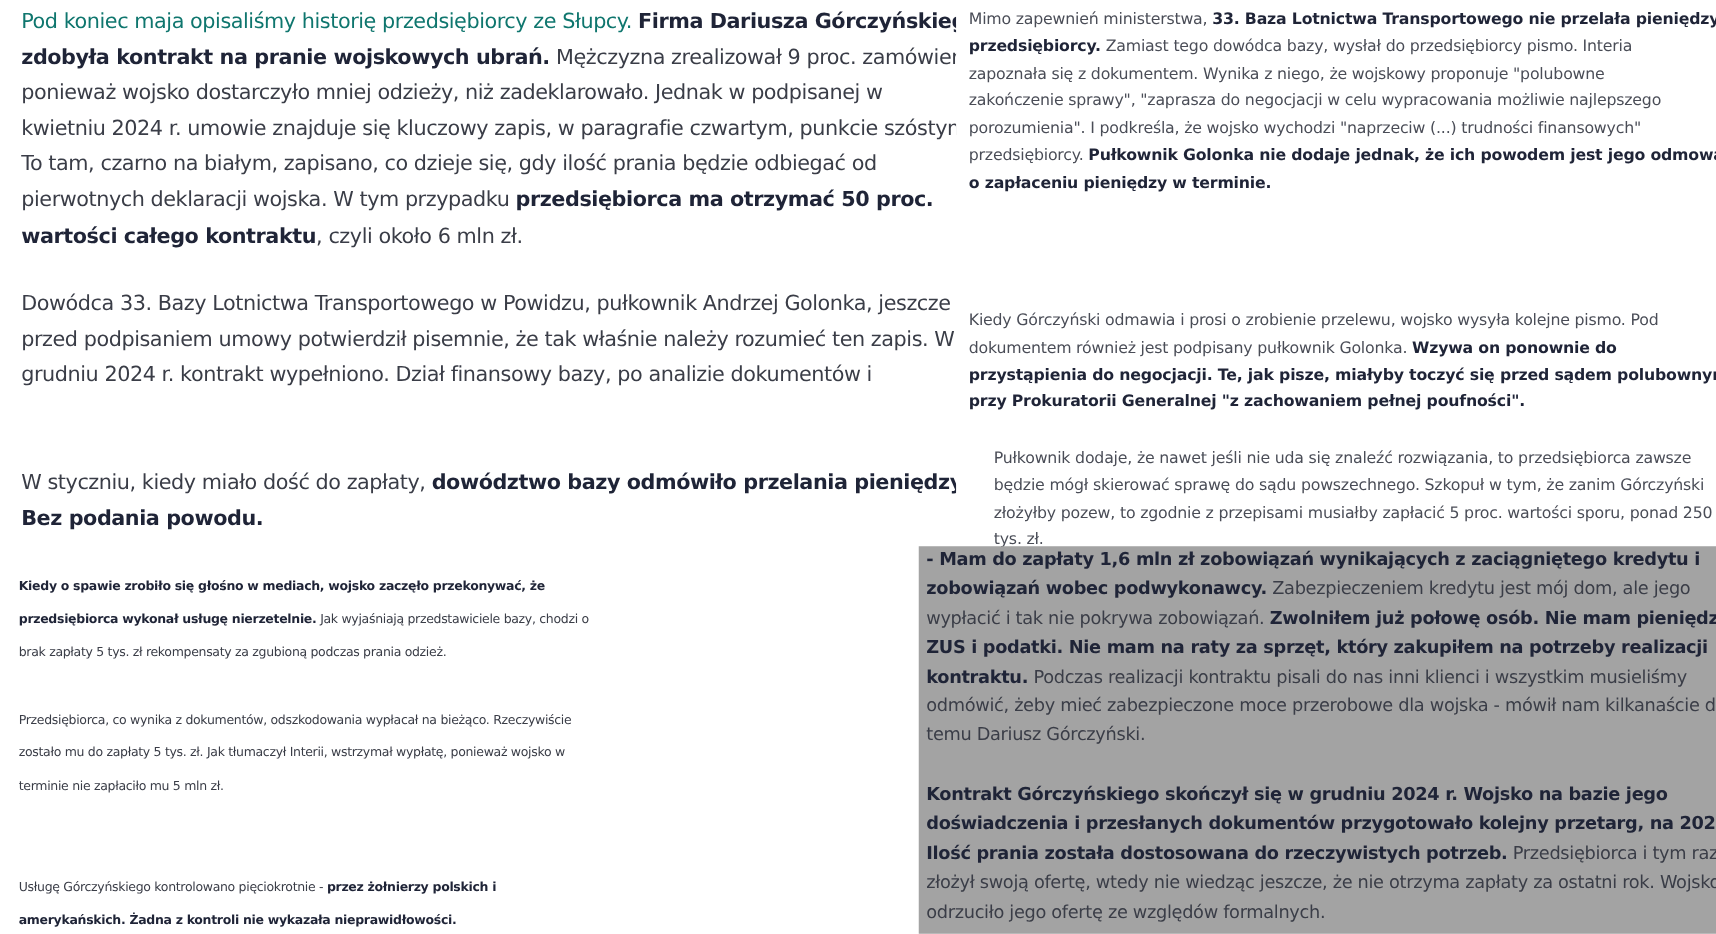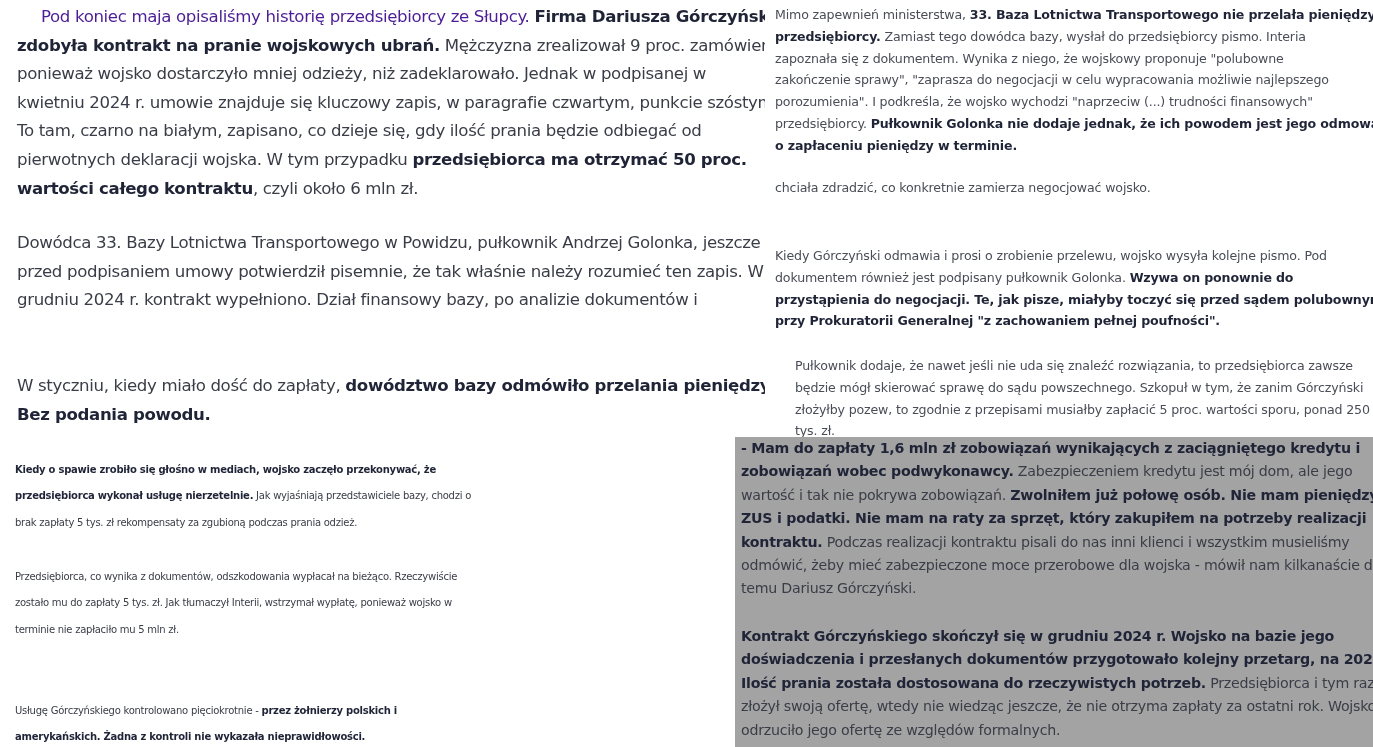--- a/index.html
+++ b/index.html
@@ -22,22 +22,21 @@
     }
     .panel .line {
       display: block;
       white-space: nowrap;
     }
     b, .b {
       font-weight: bold;
       color: #1f2437;
     }
     .link {
-      color: #4c1d95;
-      margin-left: 24px;
+      color: #0f766e;
     }
 
     
     #panel-left-top {
       left: 0; top: 0; width: 765px; height: 440px;
       font-size: 16.6px;
       line-height: 28.6px;
       letter-spacing: -0.35px;
     }
     #panel-left-top .para { position: absolute; left: 17px; }
@@ -146,21 +145,20 @@
     <span class="line">zapoznała się z dokumentem. Wynika z niego, że wojskowy proponuje "polubowne</span>
     <span class="line">zakończenie sprawy", "zaprasza do negocjacji w celu wypracowania możliwie najlepszego</span>
     <span class="line">porozumienia". I podkreśla, że wojsko wychodzi "naprzeciw (...) trudności finansowych"</span>
     <span class="line">
       <span>przedsiębiorcy. </span><b>Pułkownik Golonka nie dodaje jednak, że ich powodem jest jego odmowa</b>
     </span>
     <span class="line"><b>o zapłaceniu pieniędzy w terminie.</b></span>
   </div>
 
   <div class="para" style="top:177px;">
-    <span class="line">chciała zdradzić, co konkretnie zamierza negocjować wojsko.</span>
   </div>
 
   <div class="para" style="top:245px;">
     <span class="line">Kiedy Górczyński odmawia i prosi o zrobienie przelewu, wojsko wysyła kolejne pismo. Pod</span>
     <span class="line">
       <span>dokumentem również jest podpisany pułkownik Golonka. </span><b>Wzywa on ponownie do</b>
     </span>
     <span class="line"><b>przystąpienia do negocjacji. Te, jak pisze, miałyby toczyć się przed sądem polubownym</b></span>
     <span class="line"><b>przy Prokuratorii Generalnej "z zachowaniem pełnej poufności".</b></span>
   </div>
@@ -173,21 +171,21 @@
   </div>
 </div>
 
 <div class="panel" id="panel-right-bottom">
   <div class="para" style="top:0px;">
     <span class="line"><b>- Mam do zapłaty 1,6 mln zł zobowiązań wynikających z zaciągniętego kredytu i</b></span>
     <span class="line">
       <b>zobowiązań wobec podwykonawcy.</b><span> Zabezpieczeniem kredytu jest mój dom, ale jego</span>
     </span>
     <span class="line">
-      <span>wartość i tak nie pokrywa zobowiązań. </span><b>Zwolniłem już połowę osób. Nie mam pieniędzy na</b>
+      <span>wypłacić i tak nie pokrywa zobowiązań. </span><b>Zwolniłem już połowę osób. Nie mam pieniędzy na</b>
     </span>
     <span class="line"><b>ZUS i podatki. Nie mam na raty za sprzęt, który zakupiłem na potrzeby realizacji</b></span>
     <span class="line">
       <b>kontraktu.</b><span> Podczas realizacji kontraktu pisali do nas inni klienci i wszystkim musieliśmy</span>
     </span>
     <span class="line">odmówić, żeby mieć zabezpieczone moce przerobowe dla wojska - mówił nam kilkanaście dni</span>
     <span class="line">temu Dariusz Górczyński.</span>
   </div>
 
   <div class="para" style="top:188px;">

